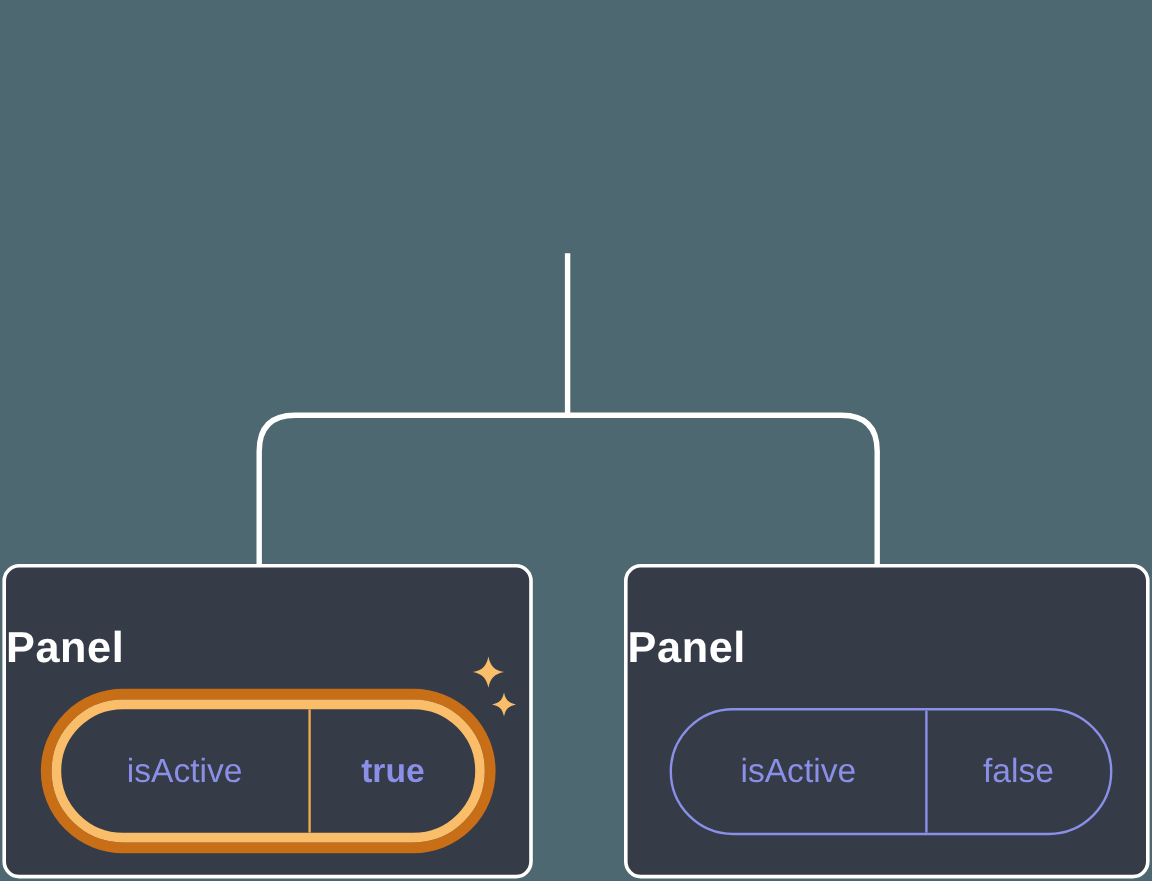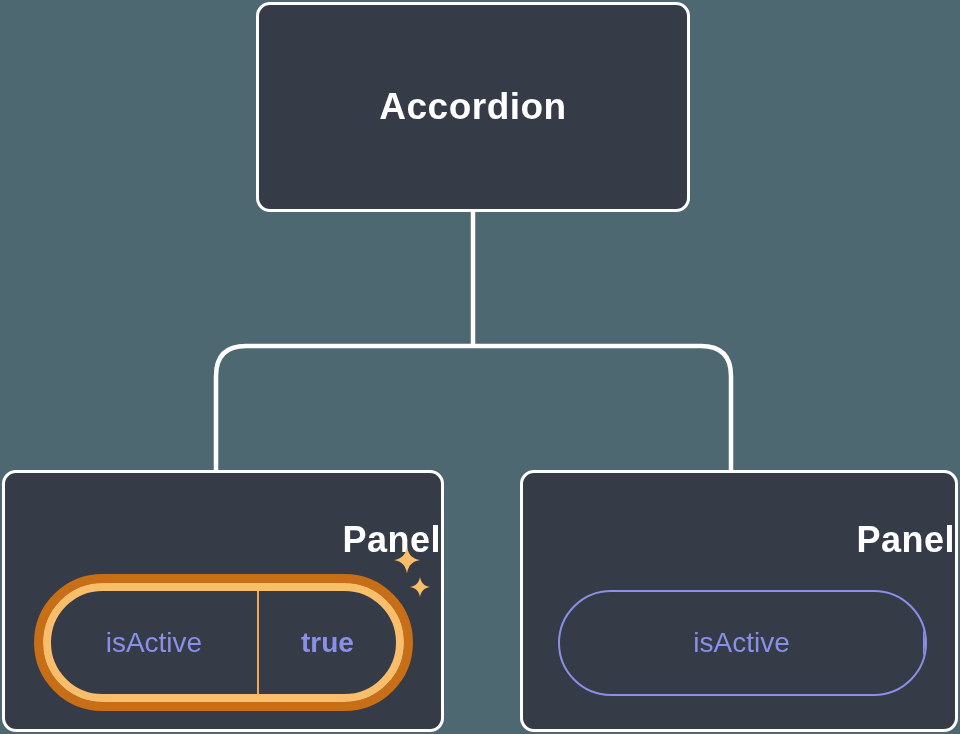--- a/index.html
+++ b/index.html
@@ -46,21 +46,21 @@
   .panel-node {
     top: 470px;
     height: 262px;
   }
   .panel-left  { left: 2px;   width: 442px; }
   .panel-right { left: 520px; width: 438px; }
   .panel-label {
     position: absolute;
     width: 100%;
     top: 46px;
-    text-align: right;
+    text-align: left;
     color: #FFFFFF;
     font-size: 36px;
     font-weight: 600;
     letter-spacing: 0.5px;
   }
   
   .pill-glow-outer {
     position: absolute;
     left: 29px;
     top: 101px;
@@ -122,23 +122,20 @@
 </head>
 <body>
 
 <div class="canvas">
 
   <svg class="connector-svg" width="960" height="734" viewBox="0 0 960 734">
     <path d="M473 211 L473 346" stroke="#FFFFFF" stroke-width="4.5" fill="none"></path>
     <path d="M216 472 L216 376 Q216 346 246 346 L701 346 Q731 346 731 376 L731 472" stroke="#FFFFFF" stroke-width="4.5" fill="none"></path>
   </svg>
 
-  <div class="node root-node">
-    <span class="root-label">Accordion</span>
-  </div>
 
   <div class="node panel-node panel-left">
     <div class="panel-label">Panel</div>
     <div class="pill-glow-outer">
       <div class="pill-glow-inner">
         <div class="pill-cell cell-name">isActive</div>
         <div class="pill-divider divider-amber"></div>
         <div class="pill-cell cell-value bold">true</div>
       </div>
     </div>
@@ -147,16 +144,17 @@
   <svg class="sparkles" width="60" height="65" viewBox="0 0 60 65">
     <path fill="#FABD69" d="M22 7 C23.7 15.1 27 18.4 35 20.1 C27 21.8 23.7 25.1 22 33.2 C20.3 25.1 17 21.8 9 20.1 C17 18.4 20.3 15.1 22 7 Z"></path>
     <path fill="#FABD69" d="M35 37 C36.3 43.2 38.8 45.7 45 47 C38.8 48.3 36.3 50.8 35 57 C33.7 50.8 31.2 48.3 25 47 C31.2 45.7 33.7 43.2 35 37 Z"></path>
   </svg>
 
   <div class="node panel-node panel-right">
     <div class="panel-label">Panel</div>
     <div class="pill-plain">
       <div class="pill-cell cell-name">isActive</div>
       <div class="pill-divider divider-purple"></div>
+      <div class="pill-cell cell-value">false</div>
     </div>
   </div>
 
 </div>
 
 </body></html>

